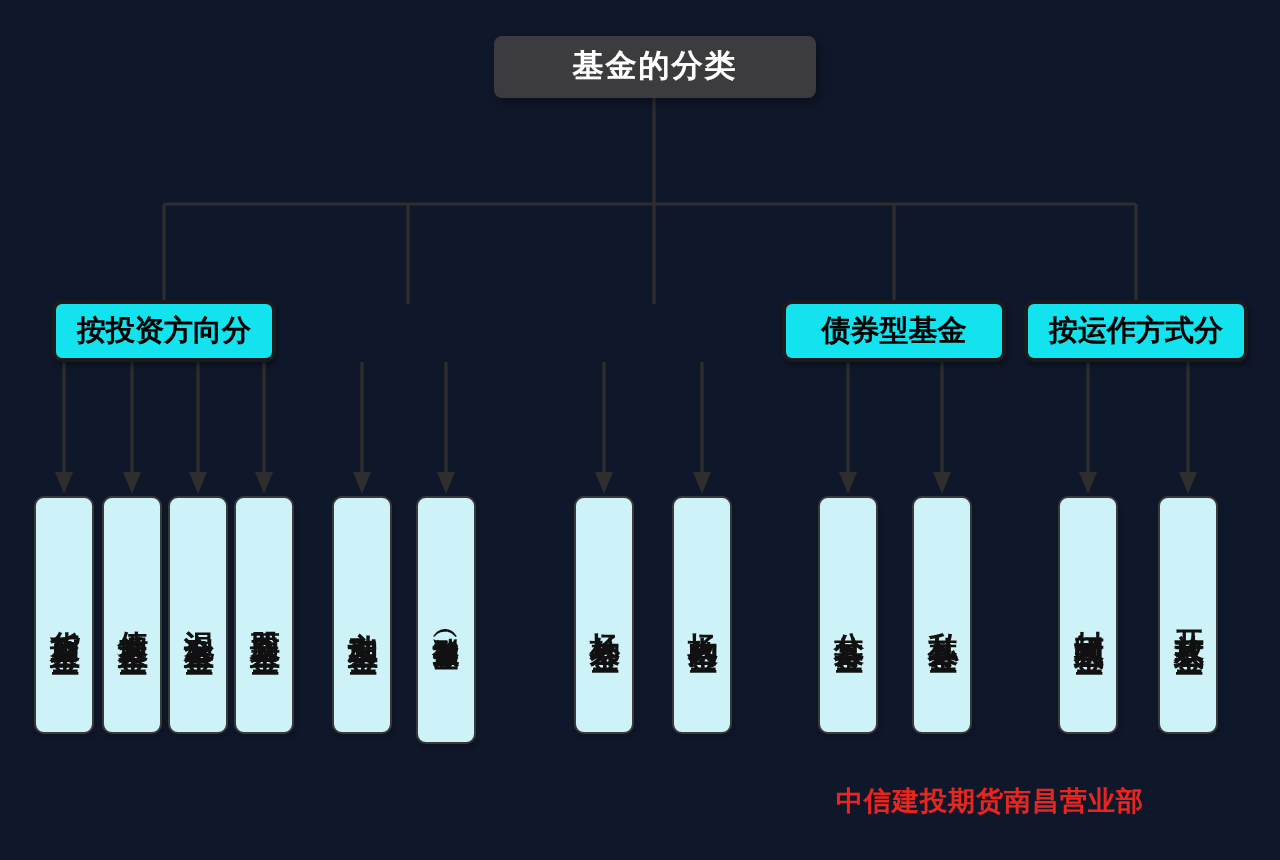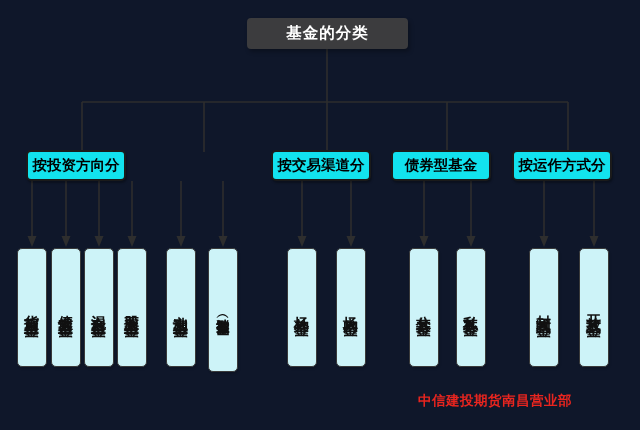--- a/index.html
+++ b/index.html
@@ -9,21 +9,21 @@
   }
   .connectors{position:absolute;left:0;top:0;width:640px;height:430px;z-index:1;}
   .node{position:absolute;box-sizing:border-box;display:flex;align-items:center;justify-content:center;z-index:2;}
   .root{
     left:247px;top:18px;width:161px;height:31px;
     background:#3c3c3e;color:#ffffff;border-radius:4px;
     font-weight:bold;font-size:15.5px;letter-spacing:1px;
     box-shadow:2px 3px 4px rgba(0,0,0,.28);
   }
   .cat{
-    top:150px;width:100px;height:31px;
+    top:150px;width:112px;height:31px;
     background:#12e3ee;color:#000000;border:2px solid #1b1b1b;border-radius:5px;
     font-weight:bold;font-size:14.5px;
     box-shadow:1px 2px 2px rgba(0,0,0,.30);
   }
   .leaf{
     top:248px;width:30px;height:119px;
     background:#cdf3f8;color:#111111;border:1.5px solid #3a3a3a;border-radius:5px;
     writing-mode:vertical-rl;text-orientation:mixed;
     font-weight:bold;font-size:15px;letter-spacing:2px;line-height:1;
     box-shadow:1px 2px 2px rgba(0,0,0,.15);
@@ -79,21 +79,20 @@
       <polygon points="419.5,236 428.5,236 424,247"></polygon>
       <polygon points="466.5,236 475.5,236 471,247"></polygon>
       <polygon points="539.5,236 548.5,236 544,247"></polygon>
       <polygon points="589.5,236 598.5,236 594,247"></polygon>
     </g>
   </svg>
 
   <div class="node root">基金的分类</div>
 
   <div class="node cat" style="left:26px">按投资方向分</div>
-  <div class="node cat" style="left:271px">按交易渠道分</div>
   <div class="node cat" style="left:391px">债券型基金</div>
   <div class="node cat" style="left:512px">按运作方式分</div>
 
   <div class="node leaf" style="left:17px">货币型基金</div>
   <div class="node leaf" style="left:51px">债券型基金</div>
   <div class="node leaf" style="left:84px">混合型基金</div>
   <div class="node leaf" style="left:117px">股票型基金</div>
 
   <div class="node leaf" style="left:166px">主动型基金</div>
   <div class="node leaf tall" style="left:208px">被动型（指数）基金</div>

